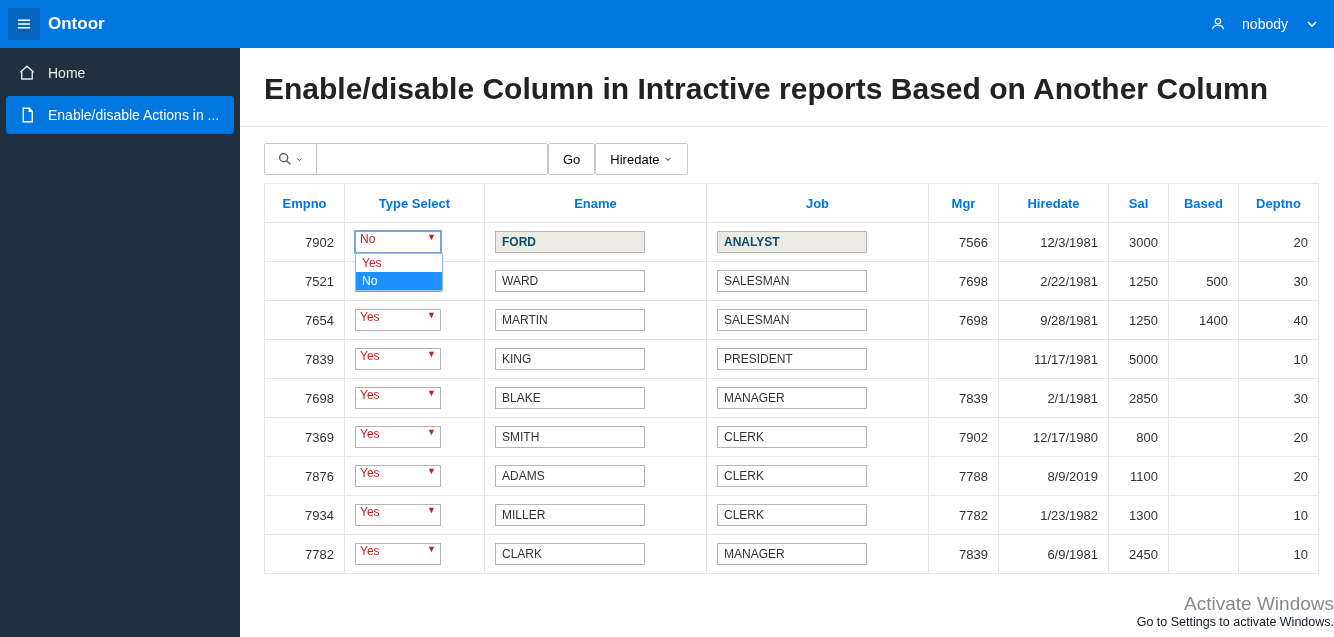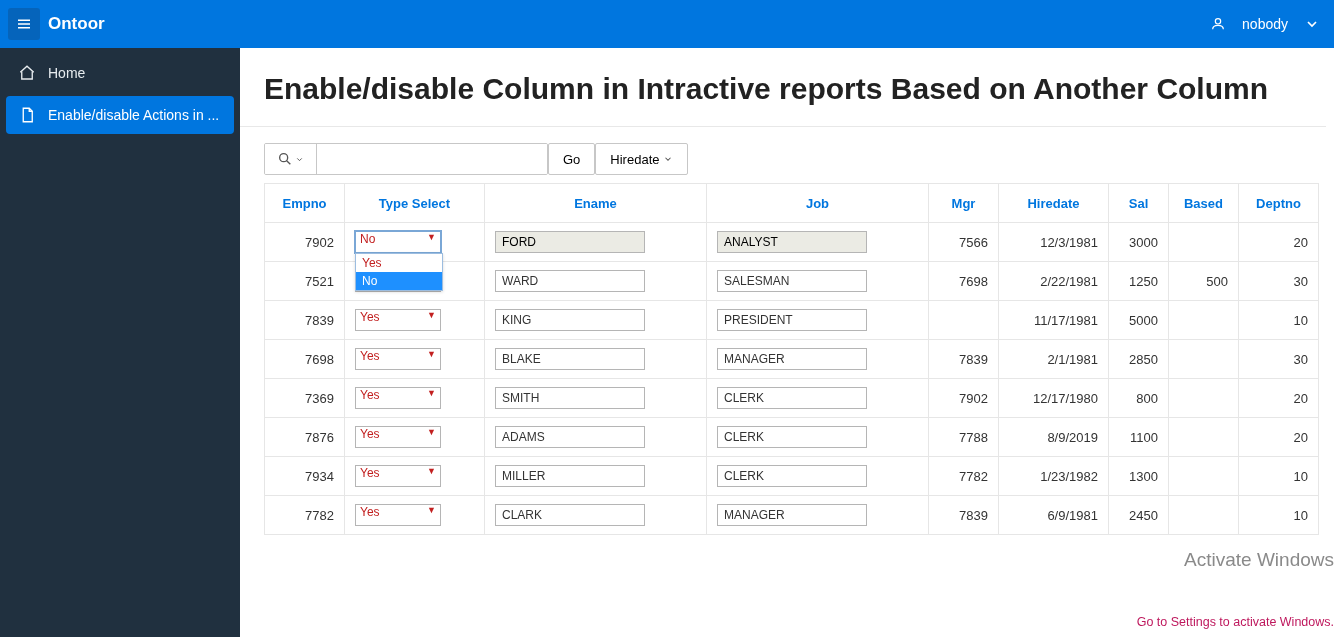--- a/index.html
+++ b/index.html
@@ -232,42 +232,42 @@
     width: 150px;
     height: 22px;
     border: 1px solid #b5b5b5;
     font-size: 12px;
     padding: 0 6px;
     background: #fff;
     color: #333;
   }
   .txt.disabled {
     background: #ebebe4;
-    color: #000000;
+    color: #0c4a6e;
+    font-weight: bold;
   }
 
   
   .watermark {
     position: fixed;
     right: 0;
     bottom: 8px;
     text-align: right;
     color: #7d7d7d;
     pointer-events: none;
     z-index: 50;
   }
   .watermark .wm-title {
     font-size: 19px;
     color: #8a8a8a;
     font-weight: 400;
   }
   .watermark .wm-sub {
     font-size: 12.5px;
-    color: #be185d;
-    margin-top: 44px;
+    color: #0f172a;
   }
 </style>
 </head>
 <body>
 
 <div class="app">
 
   <div class="header">
     <div class="header-left">
       <div class="hamburger">
@@ -387,20 +387,36 @@
                 </td>
                 <td><input class="txt" value="WARD" style=""></td>
                 <td><input class="txt" value="SALESMAN" style=""></td>
                 <td class="num">7698</td>
                 <td class="num">2/22/1981</td>
                 <td class="num">1250</td>
                 <td class="num">500</td>
                 <td class="num">30</td>
               </tr>
               <tr>
+                <td class="num">7654</td>
+                <td style="position: relative; overflow: visible;">
+                  <div class="sel">
+                    <span>Yes</span>
+                    <span class="caret">▼</span>
+                  </div>
+                </td>
+                <td><input class="txt" value="MARTIN" style=""></td>
+                <td><input class="txt" value="SALESMAN" style=""></td>
+                <td class="num">7698</td>
+                <td class="num">9/28/1981</td>
+                <td class="num">1250</td>
+                <td class="num">1400</td>
+                <td class="num">40</td>
+              </tr>
+              <tr>
                 <td class="num">7839</td>
                 <td style="position: relative; overflow: visible;">
                   <div class="sel">
                     <span>Yes</span>
                     <span class="caret">▼</span>
                   </div>
                 </td>
                 <td><input class="txt" value="KING" style=""></td>
                 <td><input class="txt" value="PRESIDENT" style=""></td>
                 <td class="num"></td>

